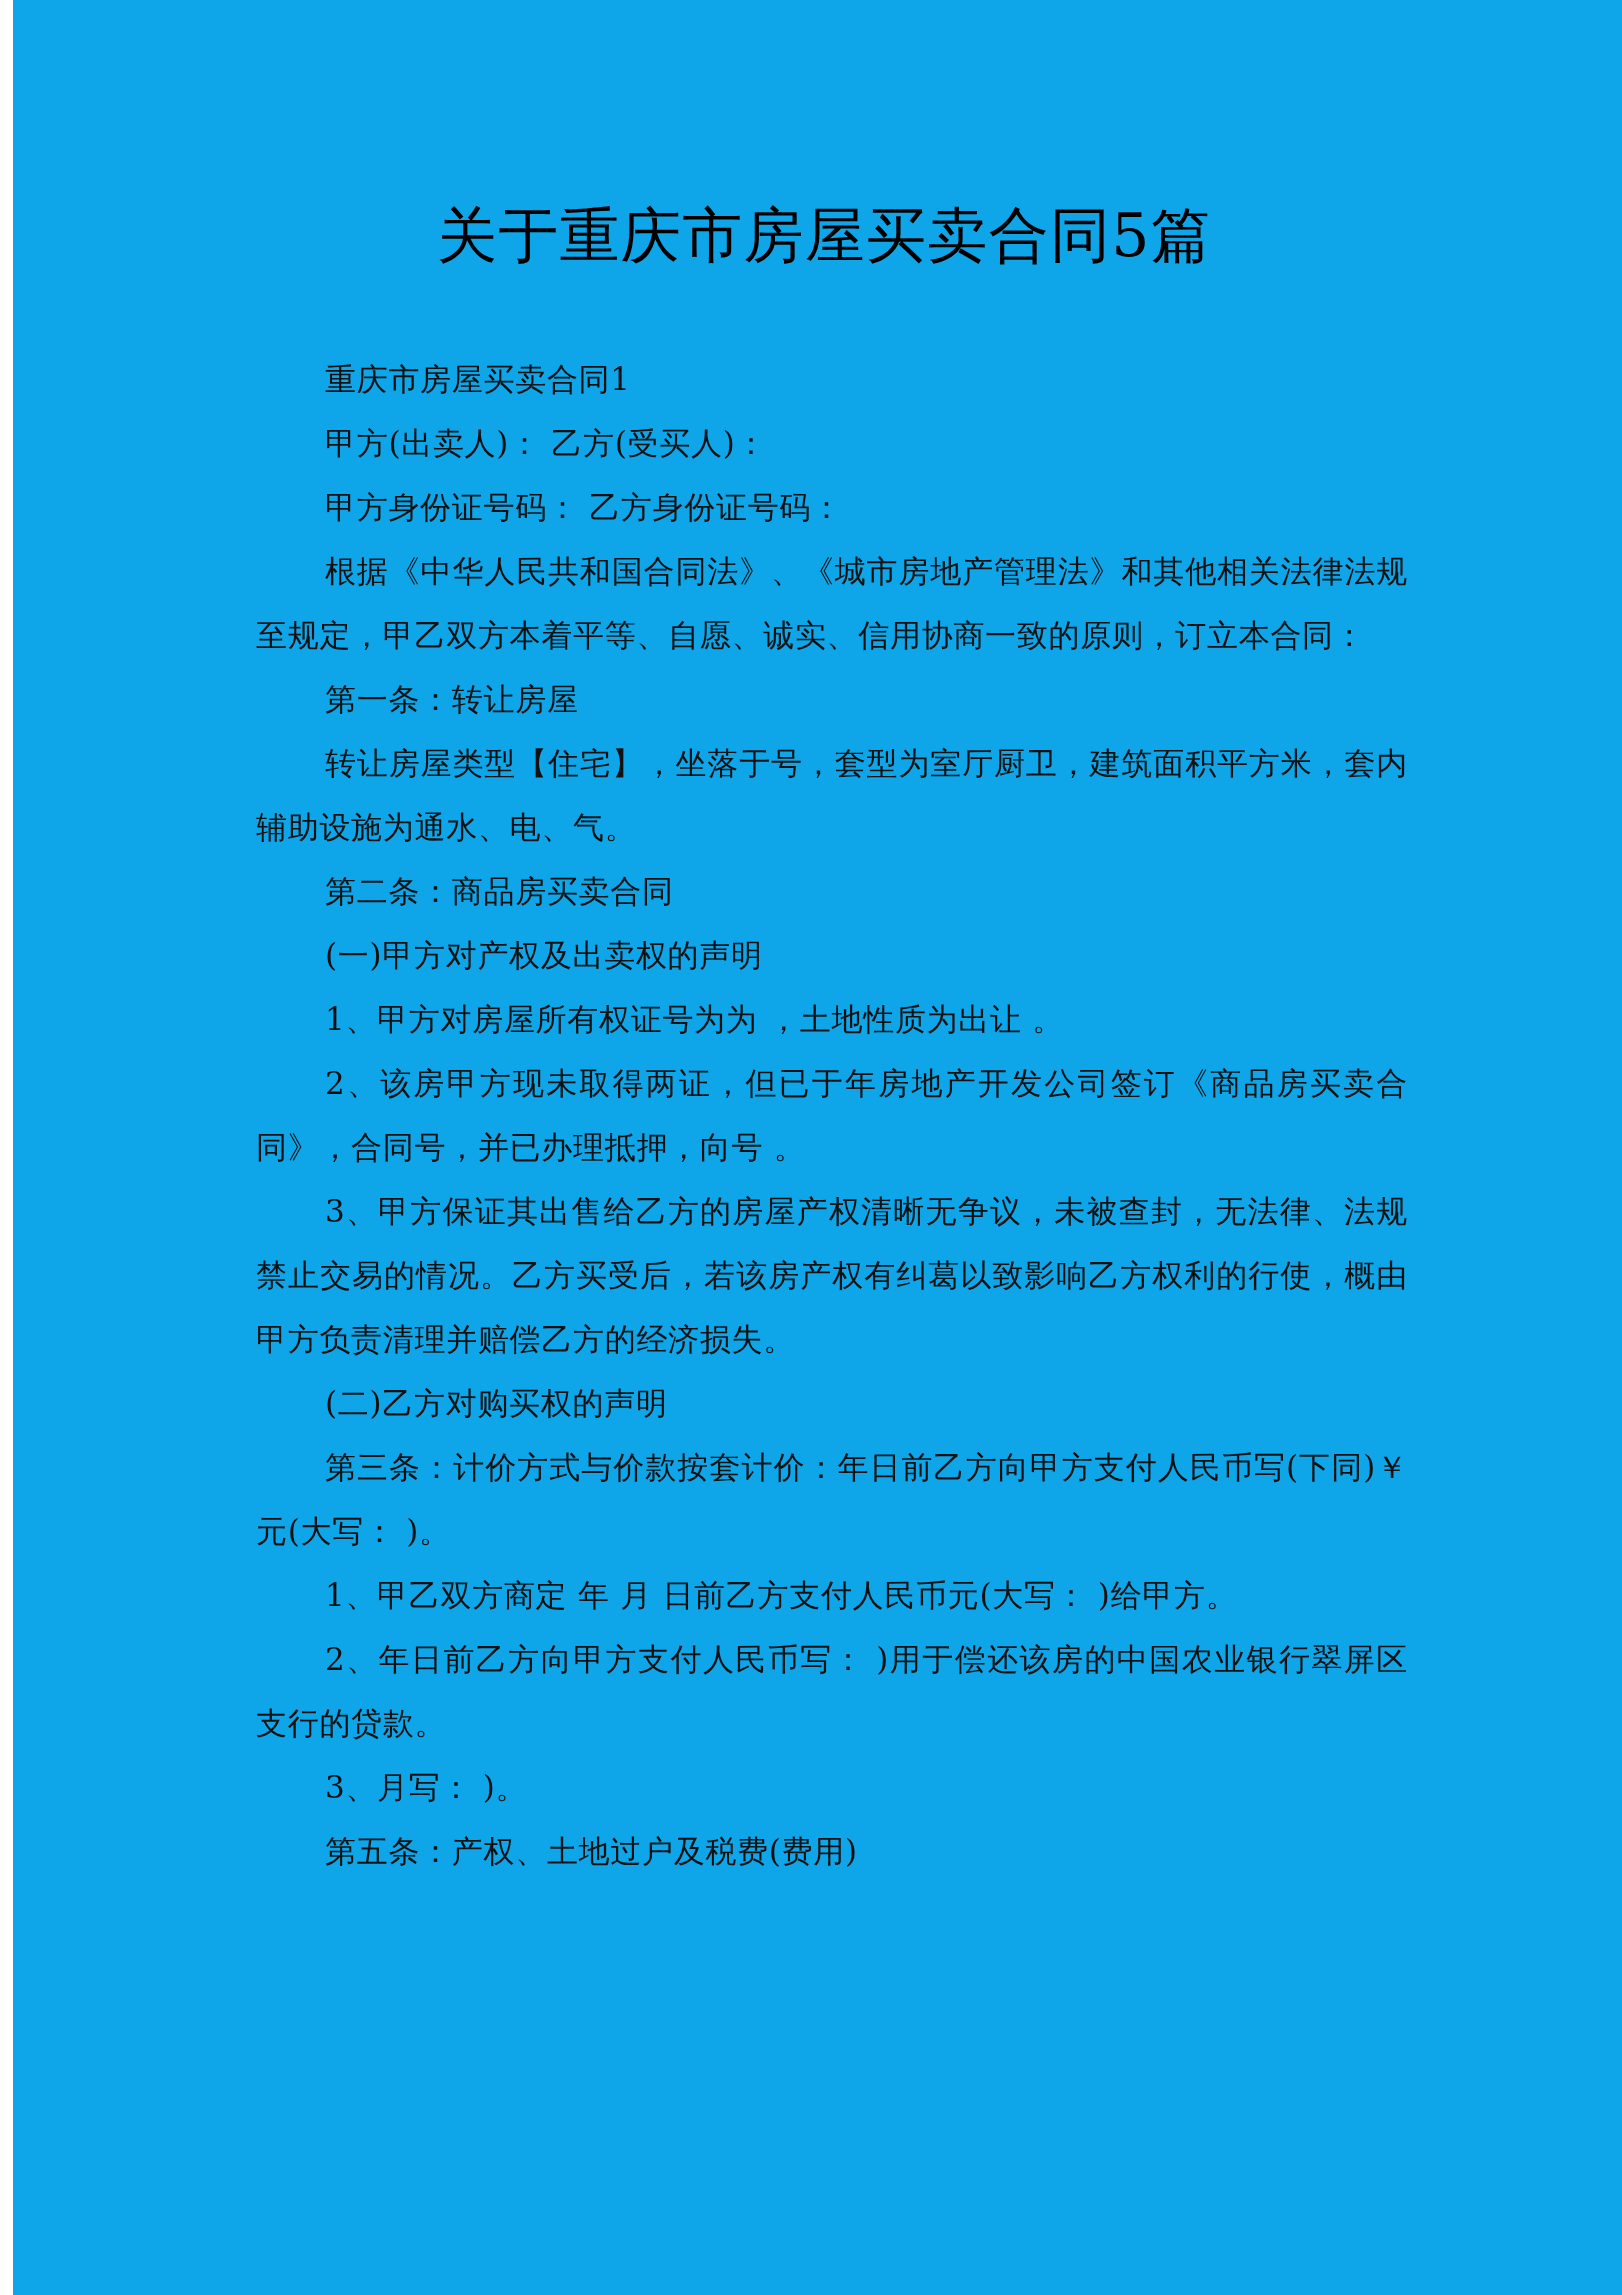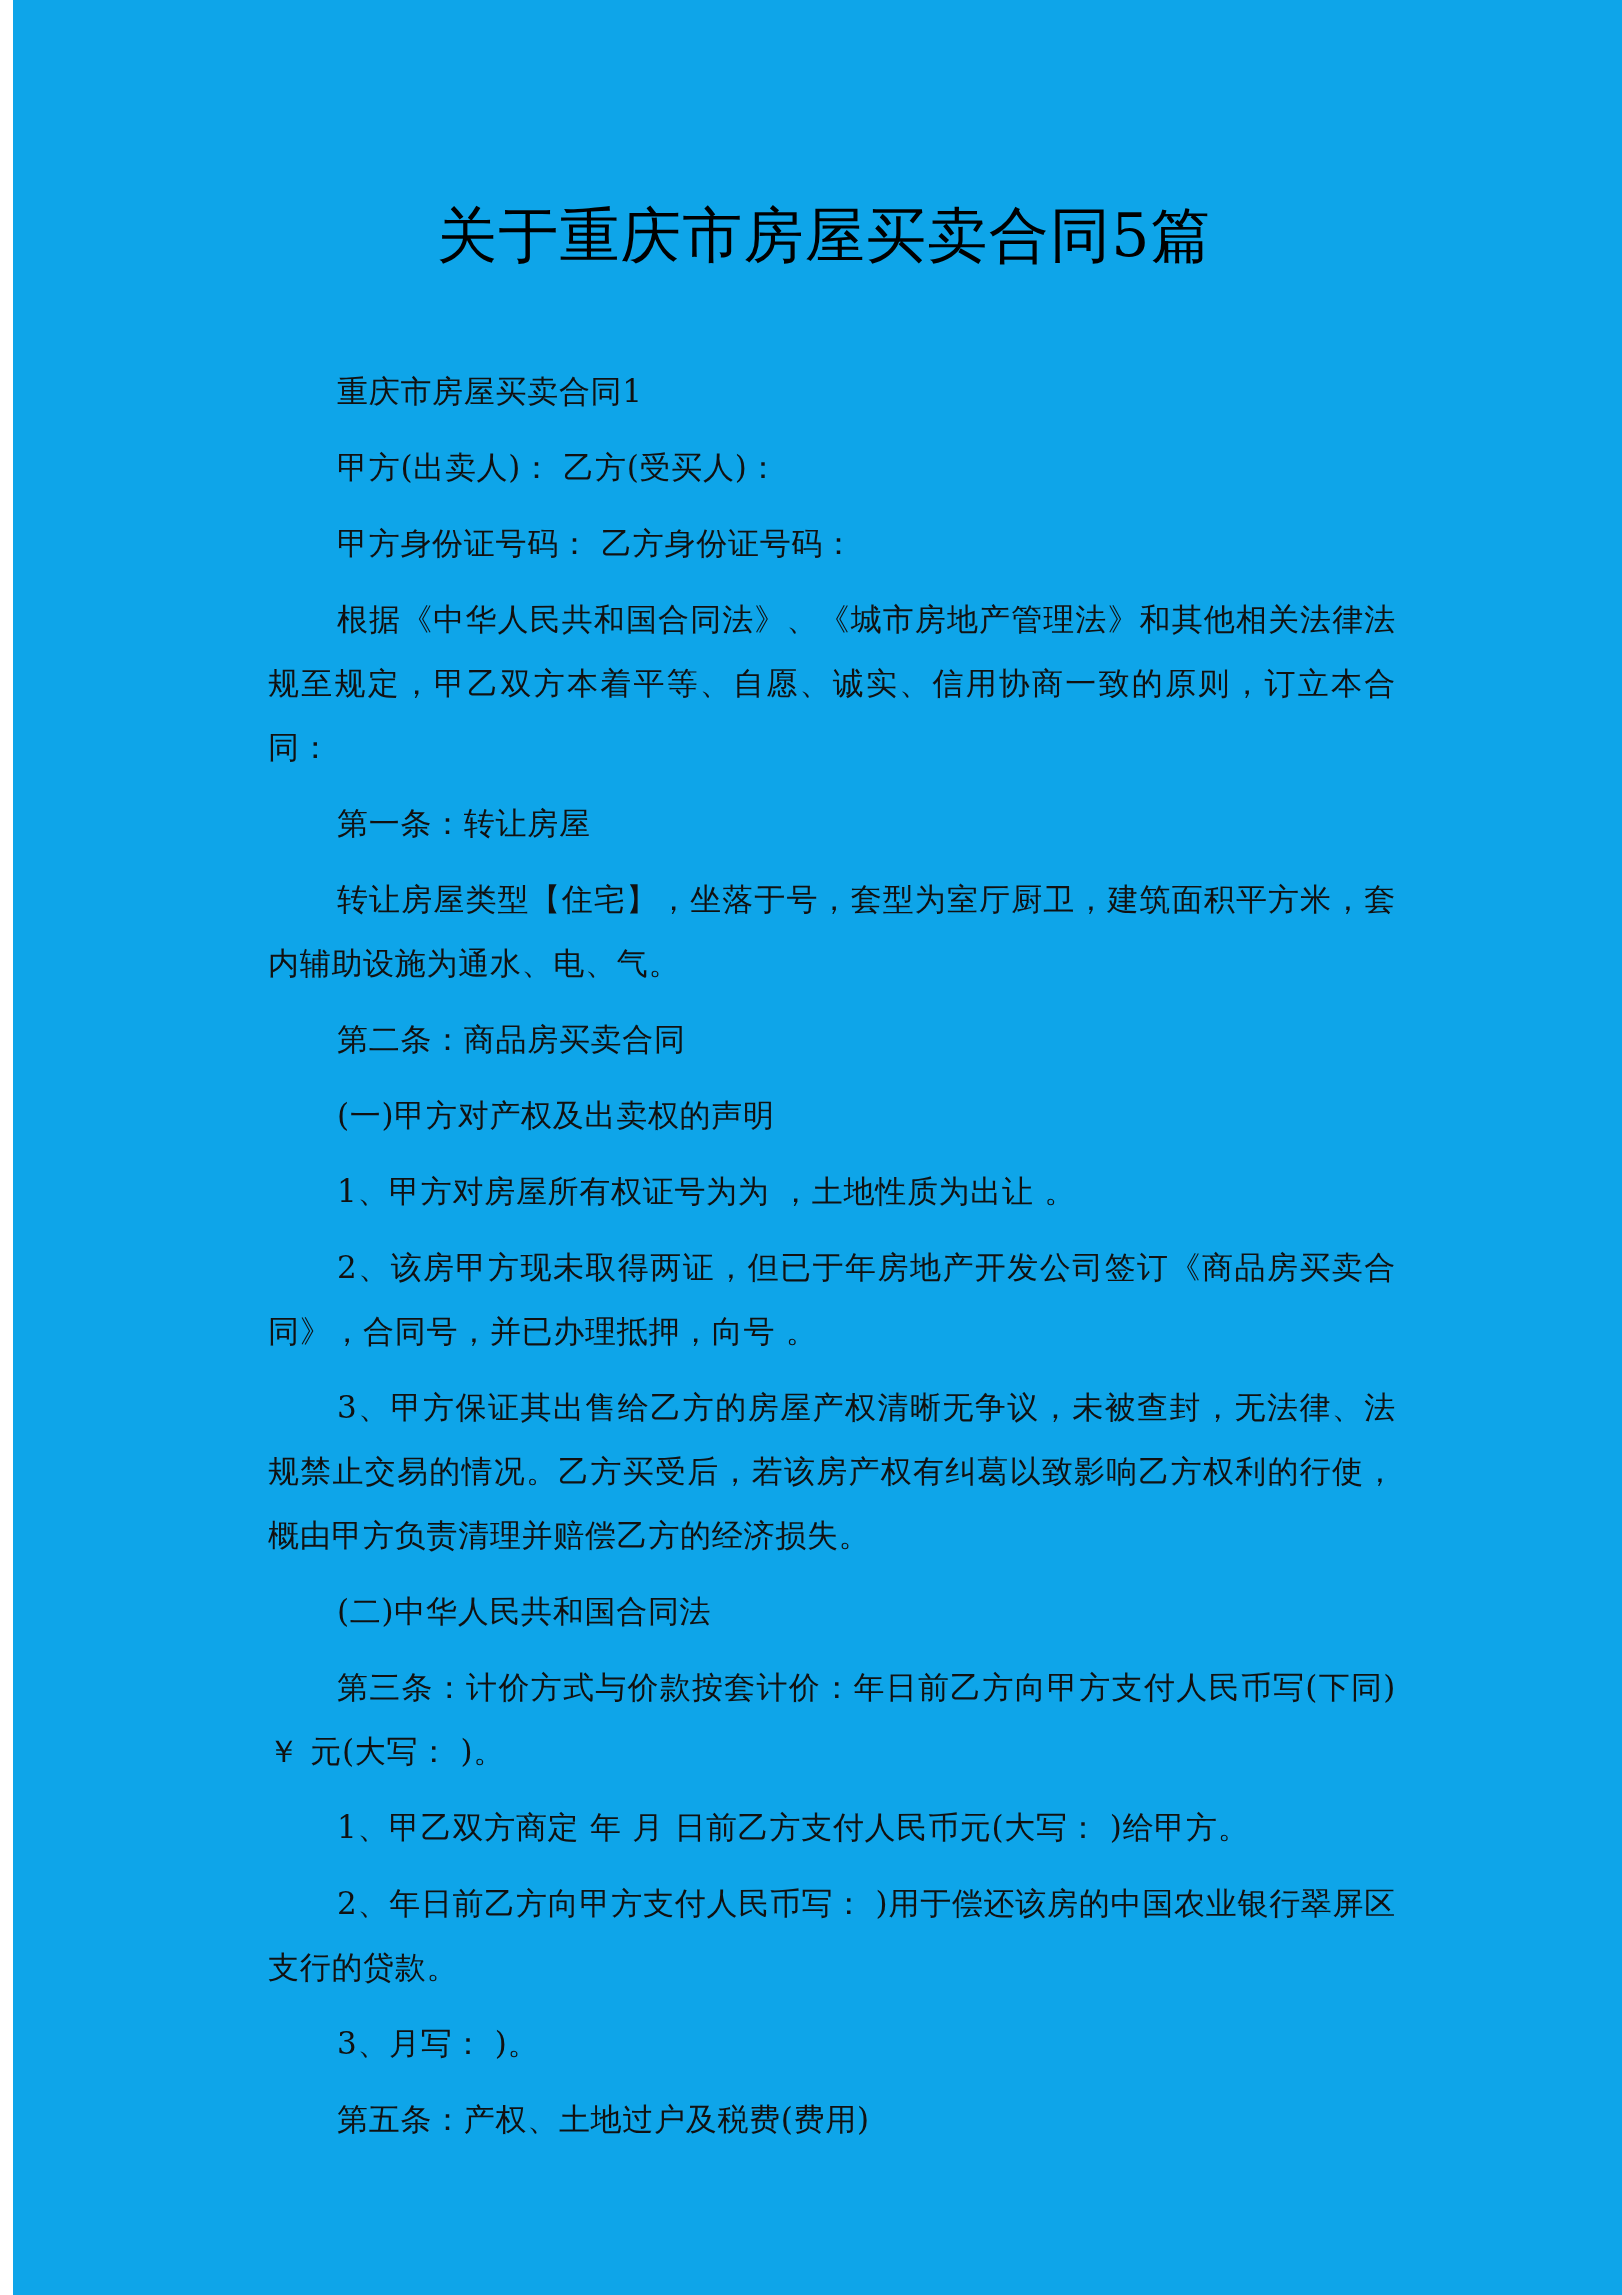--- a/index.html
+++ b/index.html
@@ -39,21 +39,21 @@
       position: absolute;
       left: 243px;
       top: 347px;
       width: 1152px;
     }
     .para {
       font-size: 31px;
       line-height: 64px;
       text-align: justify;
       text-align-last: left;
-      margin: 12px;
+      margin: 0;
       letter-spacing: 0.7px;
     }
     .para.indent {
       text-indent: 69px;
     }
   </style>
 </head>
 <body>
 
 <div class="page">
@@ -64,21 +64,21 @@
     <p class="para indent">甲方(出卖人)：   乙方(受买人)：</p>
     <p class="para indent">甲方身份证号码：   乙方身份证号码：</p>
     <p class="para indent">根据《中华人民共和国合同法》、《城市房地产管理法》和其他相关法律法规至规定，甲乙双方本着平等、自愿、诚实、信用协商一致的原则，订立本合同：</p>
     <p class="para indent">第一条：转让房屋</p>
     <p class="para indent">转让房屋类型【住宅】，坐落于号，套型为室厅厨卫，建筑面积平方米，套内辅助设施为通水、电、气。</p>
     <p class="para indent">第二条：商品房买卖合同</p>
     <p class="para indent">(一)甲方对产权及出卖权的声明</p>
     <p class="para indent">1、甲方对房屋所有权证号为为 ，土地性质为出让 。</p>
     <p class="para indent">2、该房甲方现未取得两证，但已于年房地产开发公司签订《商品房买卖合同》，合同号，并已办理抵押，向号 。</p>
     <p class="para indent">3、甲方保证其出售给乙方的房屋产权清晰无争议，未被查封，无法律、法规禁止交易的情况。乙方买受后，若该房产权有纠葛以致影响乙方权利的行使，概由甲方负责清理并赔偿乙方的经济损失。</p>
-    <p class="para indent">(二)中华人民共和国合同法</p>
+    <p class="para indent">(二)乙方对购买权的声明</p>
     <p class="para indent">第三条：计价方式与价款按套计价：年日前乙方向甲方支付人民币写(下同)￥ 元(大写： )。</p>
     <p class="para indent">1、甲乙双方商定 年 月 日前乙方支付人民币元(大写： )给甲方。</p>
     <p class="para indent">2、年日前乙方向甲方支付人民币写： )用于偿还该房的中国农业银行翠屏区支行的贷款。</p>
     <p class="para indent">3、月写： )。</p>
     <p class="para indent">第五条：产权、土地过户及税费(费用)</p>
   </div>
 </div>
 
 
 </body></html>

